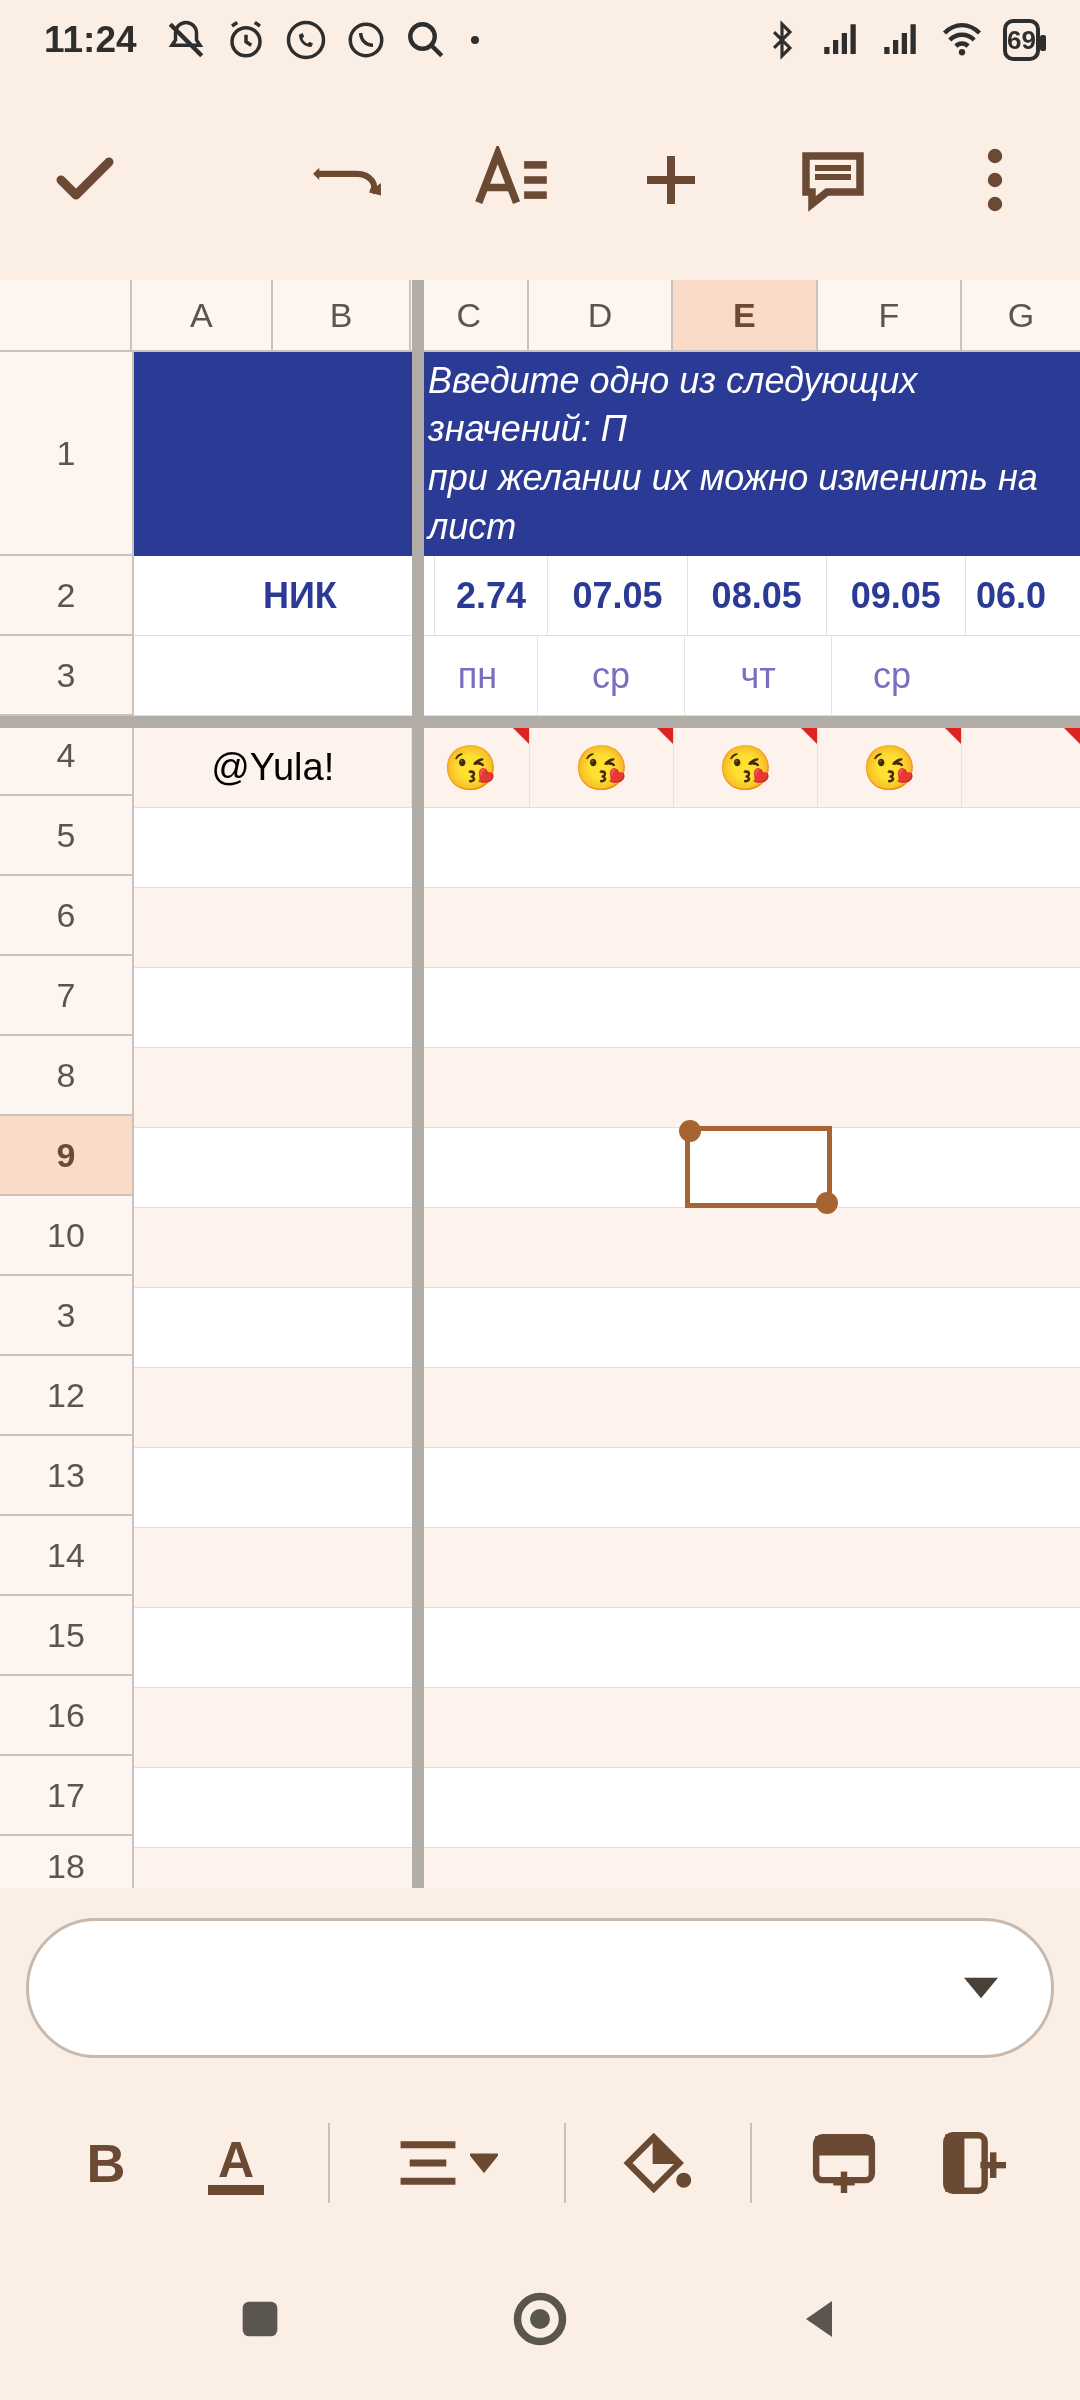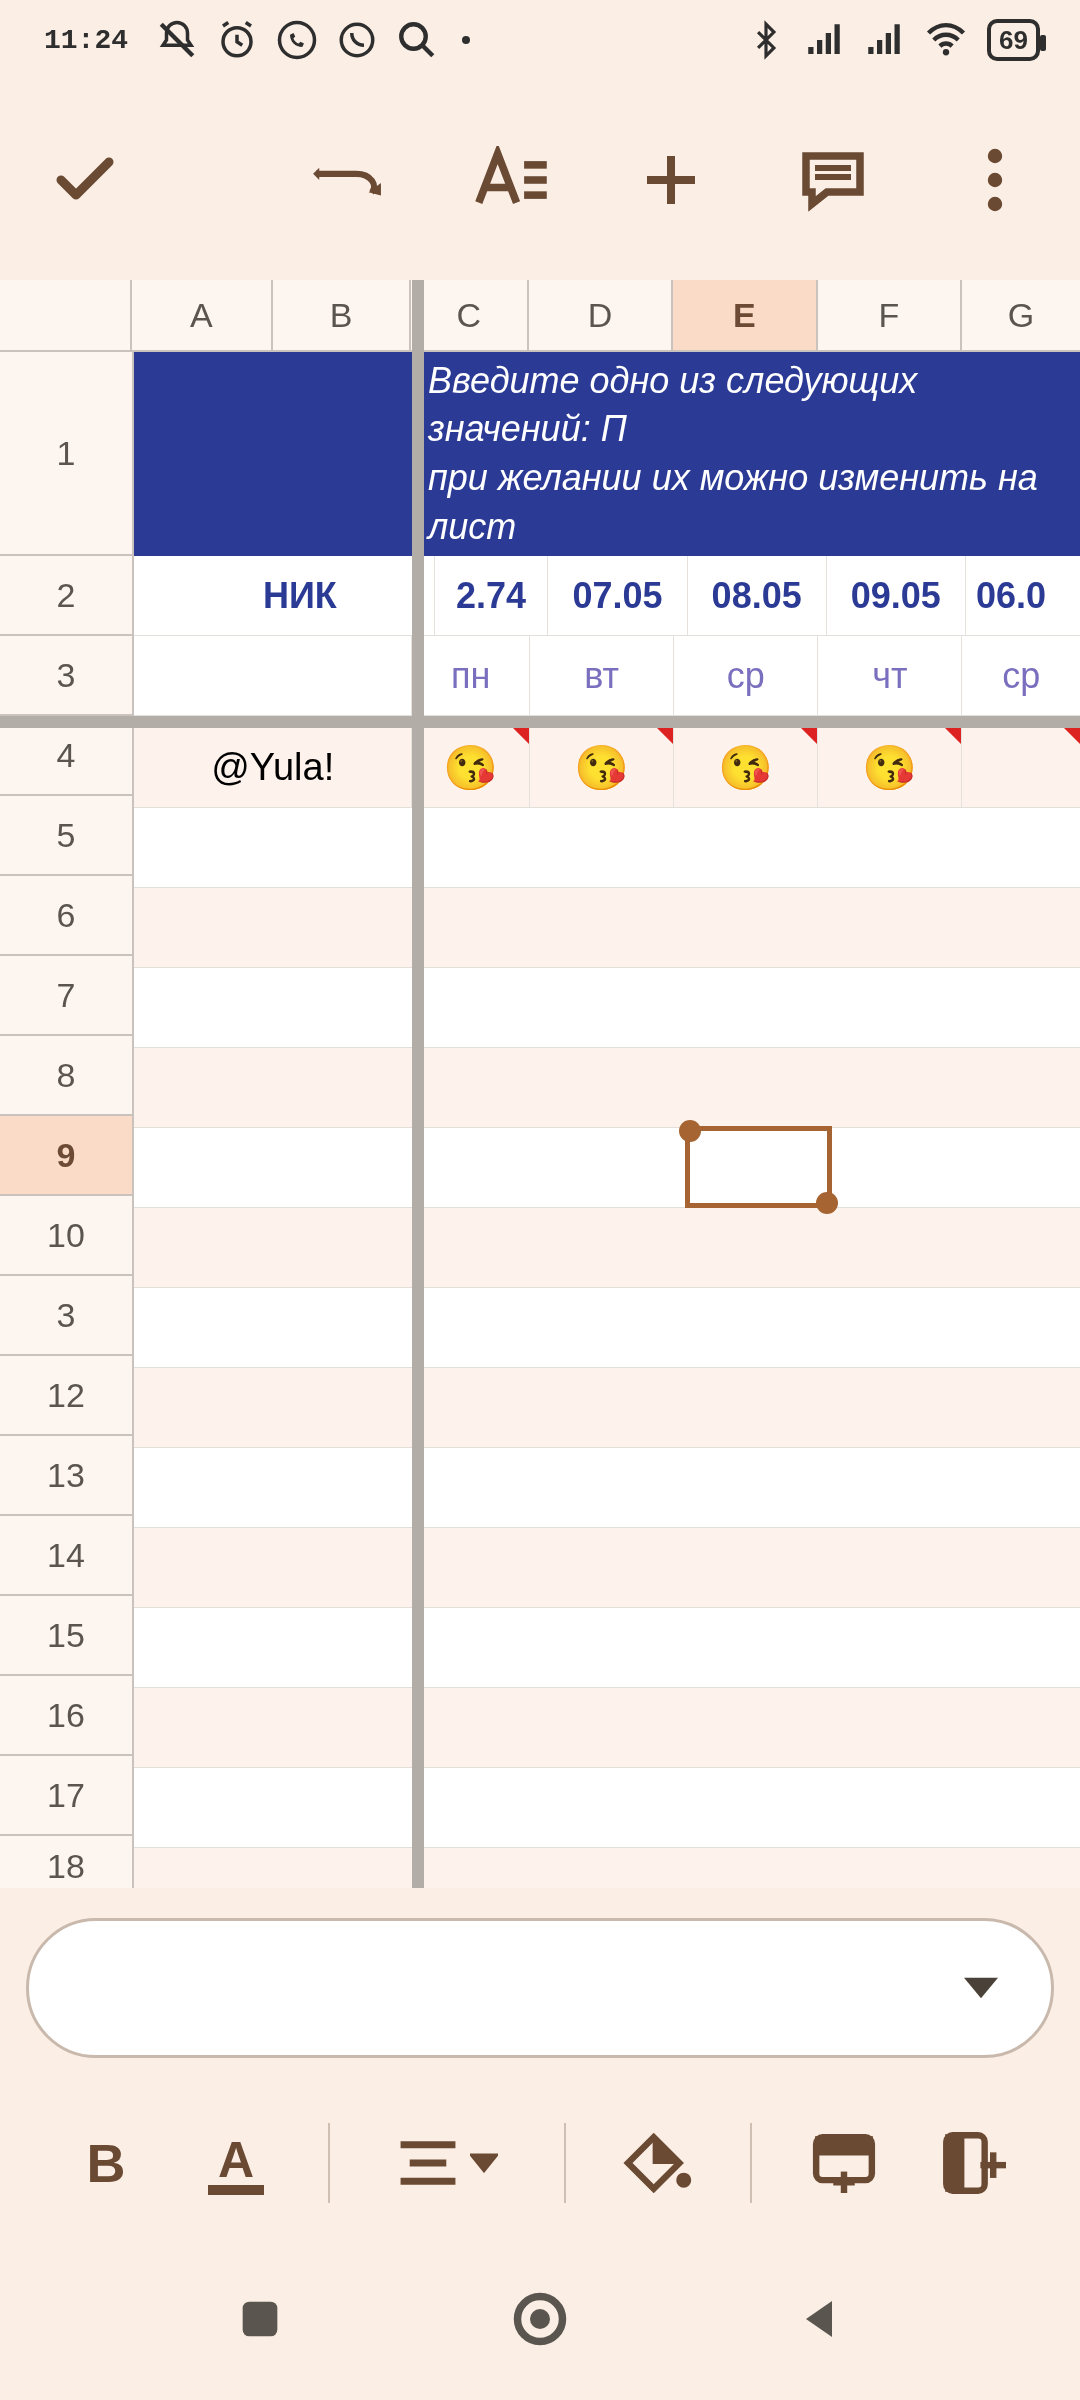--- a/index.html
+++ b/index.html
@@ -22,26 +22,26 @@
     color: #2e2e2e;
   }
   .status-bar .left,
   .status-bar .right {
     display: flex;
     align-items: center;
     gap: 18px;
   }
   .status-bar .left { flex: 1; }
   .status-bar .icon { display: inline-flex; }
-  .status-bar .clock { font-size: 28px; margin-right: 10px; font-family: Liberation Mono, monospace; }
+  .status-bar .clock { font-size: 37px; margin-right: 10px; }
   .status-bar .dot { width: 8px; height: 8px; border-radius: 50%; background:#2e2e2e; margin-left:6px; }
   .battery-box {
     display:inline-flex; align-items:center;
     border:4px solid #2e2e2e; border-radius:10px;
-    padding:0 8px; height:42px; font-size:26px; font-weight:700;
+    padding:0 0; height:42px; font-size:26px; font-weight:700;
     position:relative;
   }
   .battery-box::after{
     content:""; position:absolute; right:-10px; top:12px;
     width:6px; height:16px; background:#2e2e2e; border-radius:2px;
   }
 
   
   .toolbar {
     height: 200px;
@@ -354,21 +354,20 @@
       <div class="cell date-cell" style="width:120px">2.74</div>
       <div class="cell date-cell" style="width:147px">07.05</div>
       <div class="cell date-cell" style="width:147px">08.05</div>
       <div class="cell date-cell" style="width:147px">09.05</div>
       <div class="cell date-cell" style="width:120px;border-right:none;justify-content:flex-start;padding-left:10px">06.0</div>
     </div>
 
     <div class="row" style="top:284px;height:80px">
       <div class="cell" style="width:284px"></div>
       <div class="cell dow-cell" style="width:120px">пн</div>
-      <div class="cell dow-cell" style="width:147px">вт</div>
       <div class="cell dow-cell" style="width:147px">ср</div>
       <div class="cell dow-cell" style="width:147px">чт</div>
       <div class="cell dow-cell" style="width:120px;border-right:none">ср</div>
     </div>
 
     <div class="row alt" style="top:376px;height:80px">
       <div class="cell" style="width:284px;font-size:38px">@Yula!</div>
       <div class="cell" style="width:120px;font-size:44px;position:relative">
           <span>😘</span>
           <span class="flag"></span>

